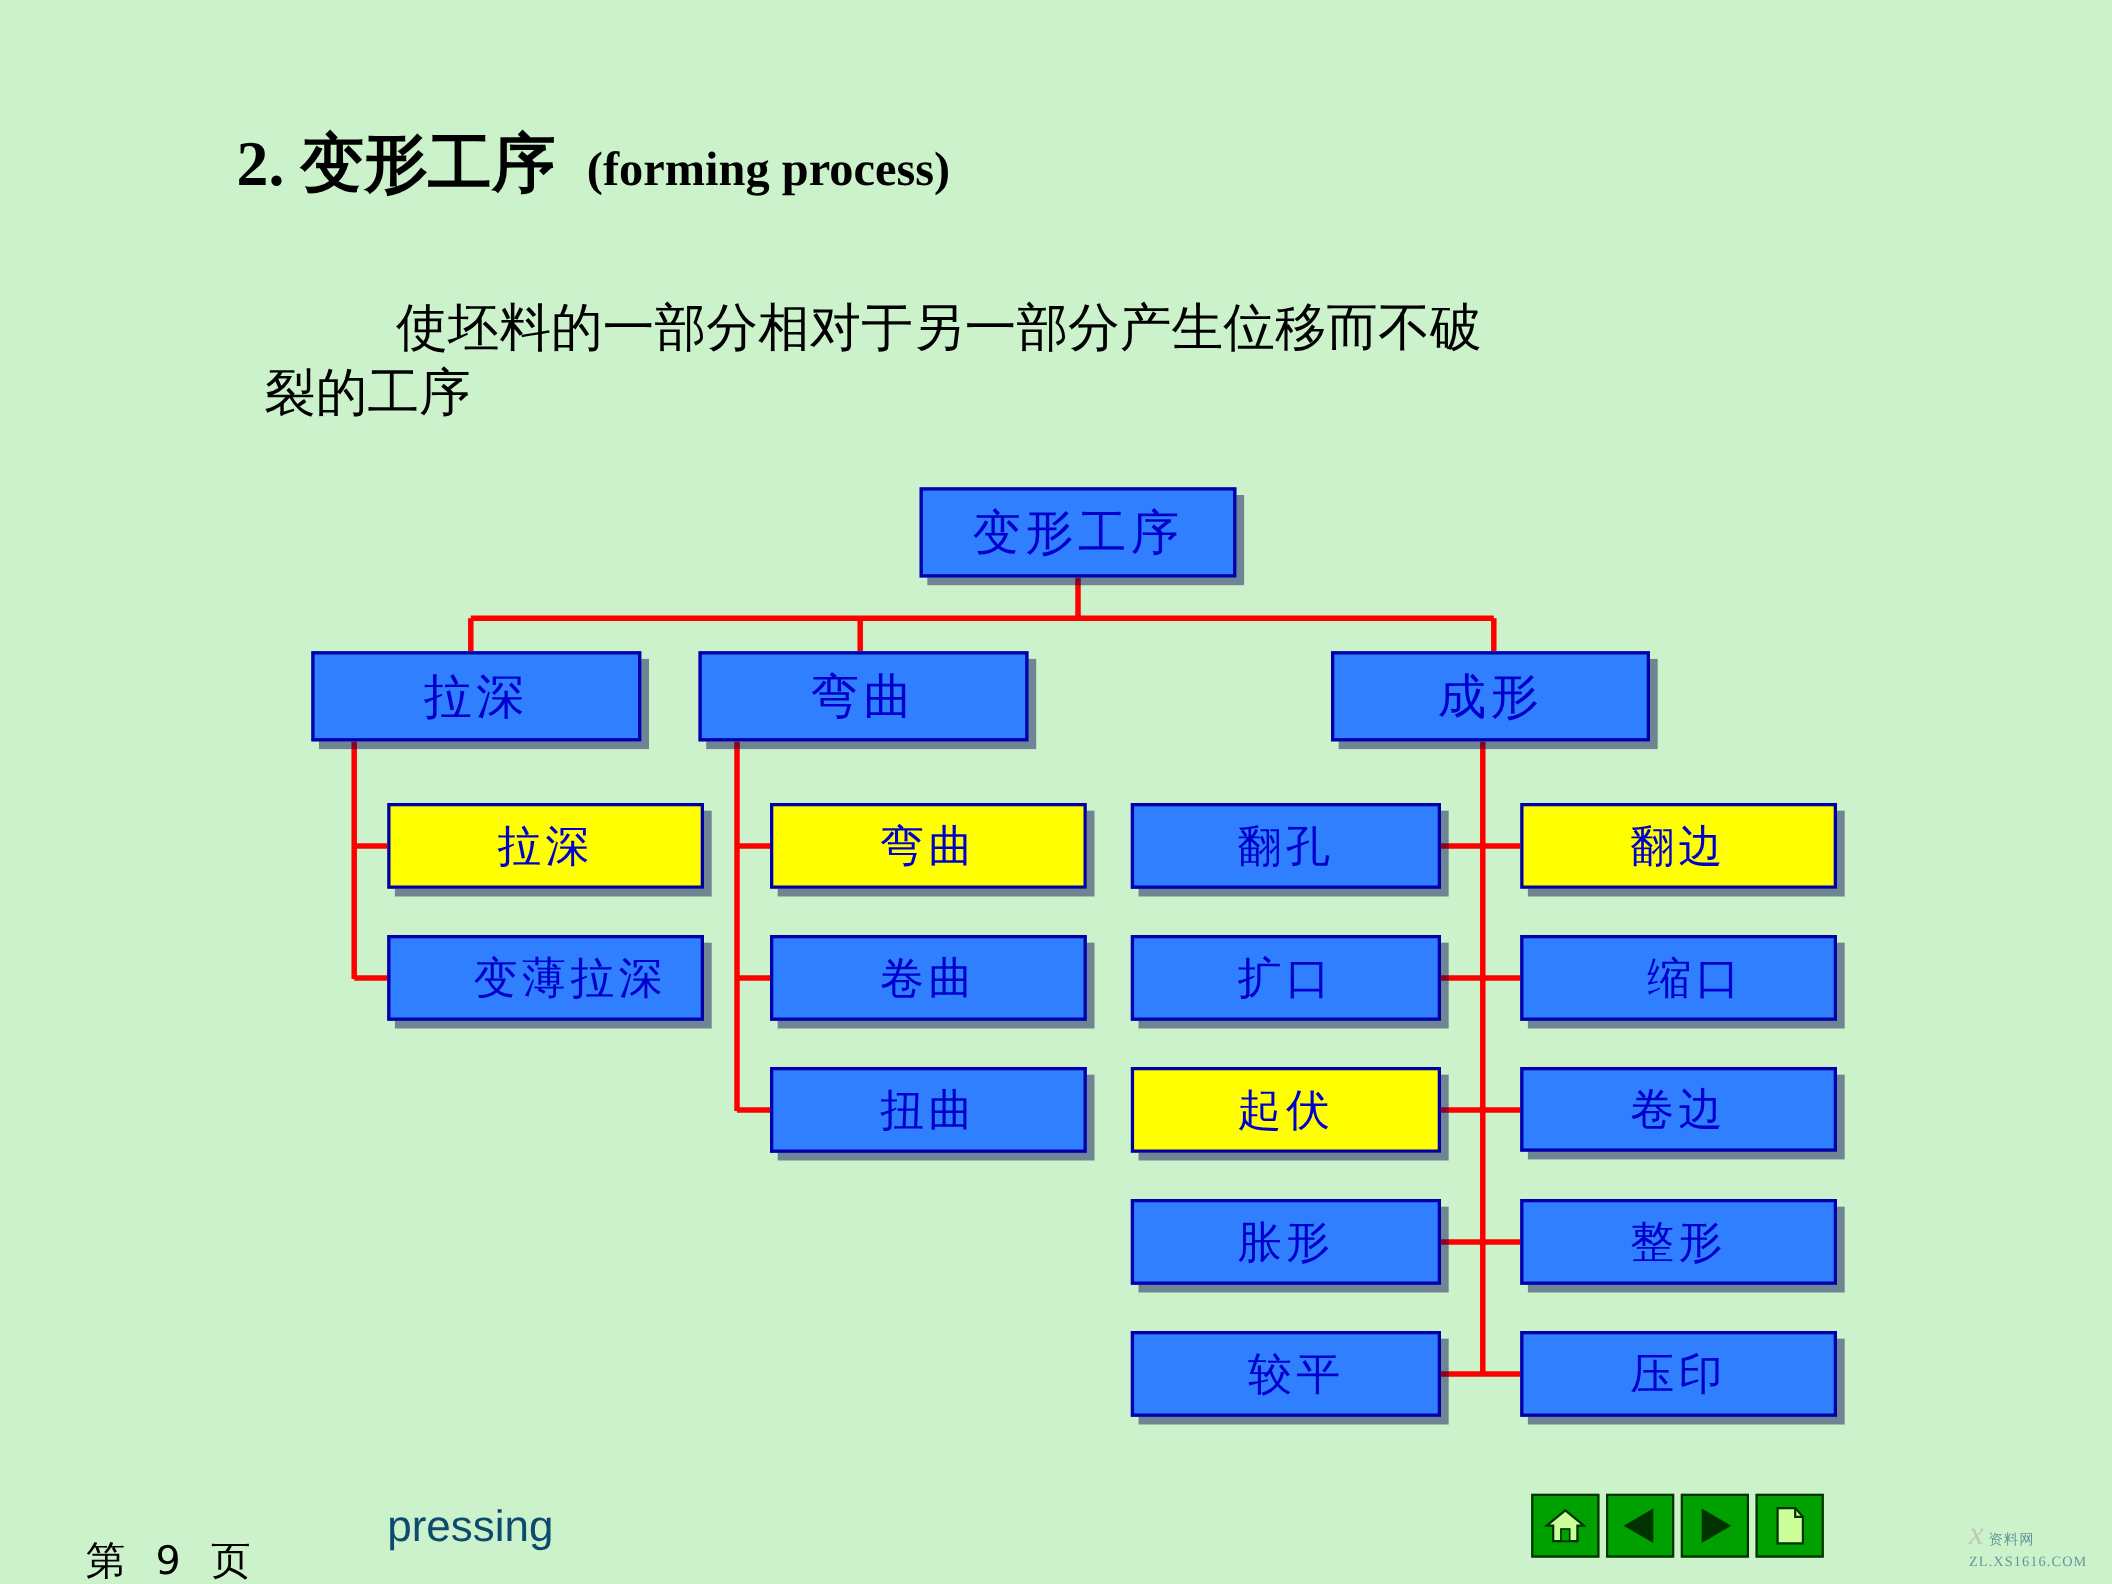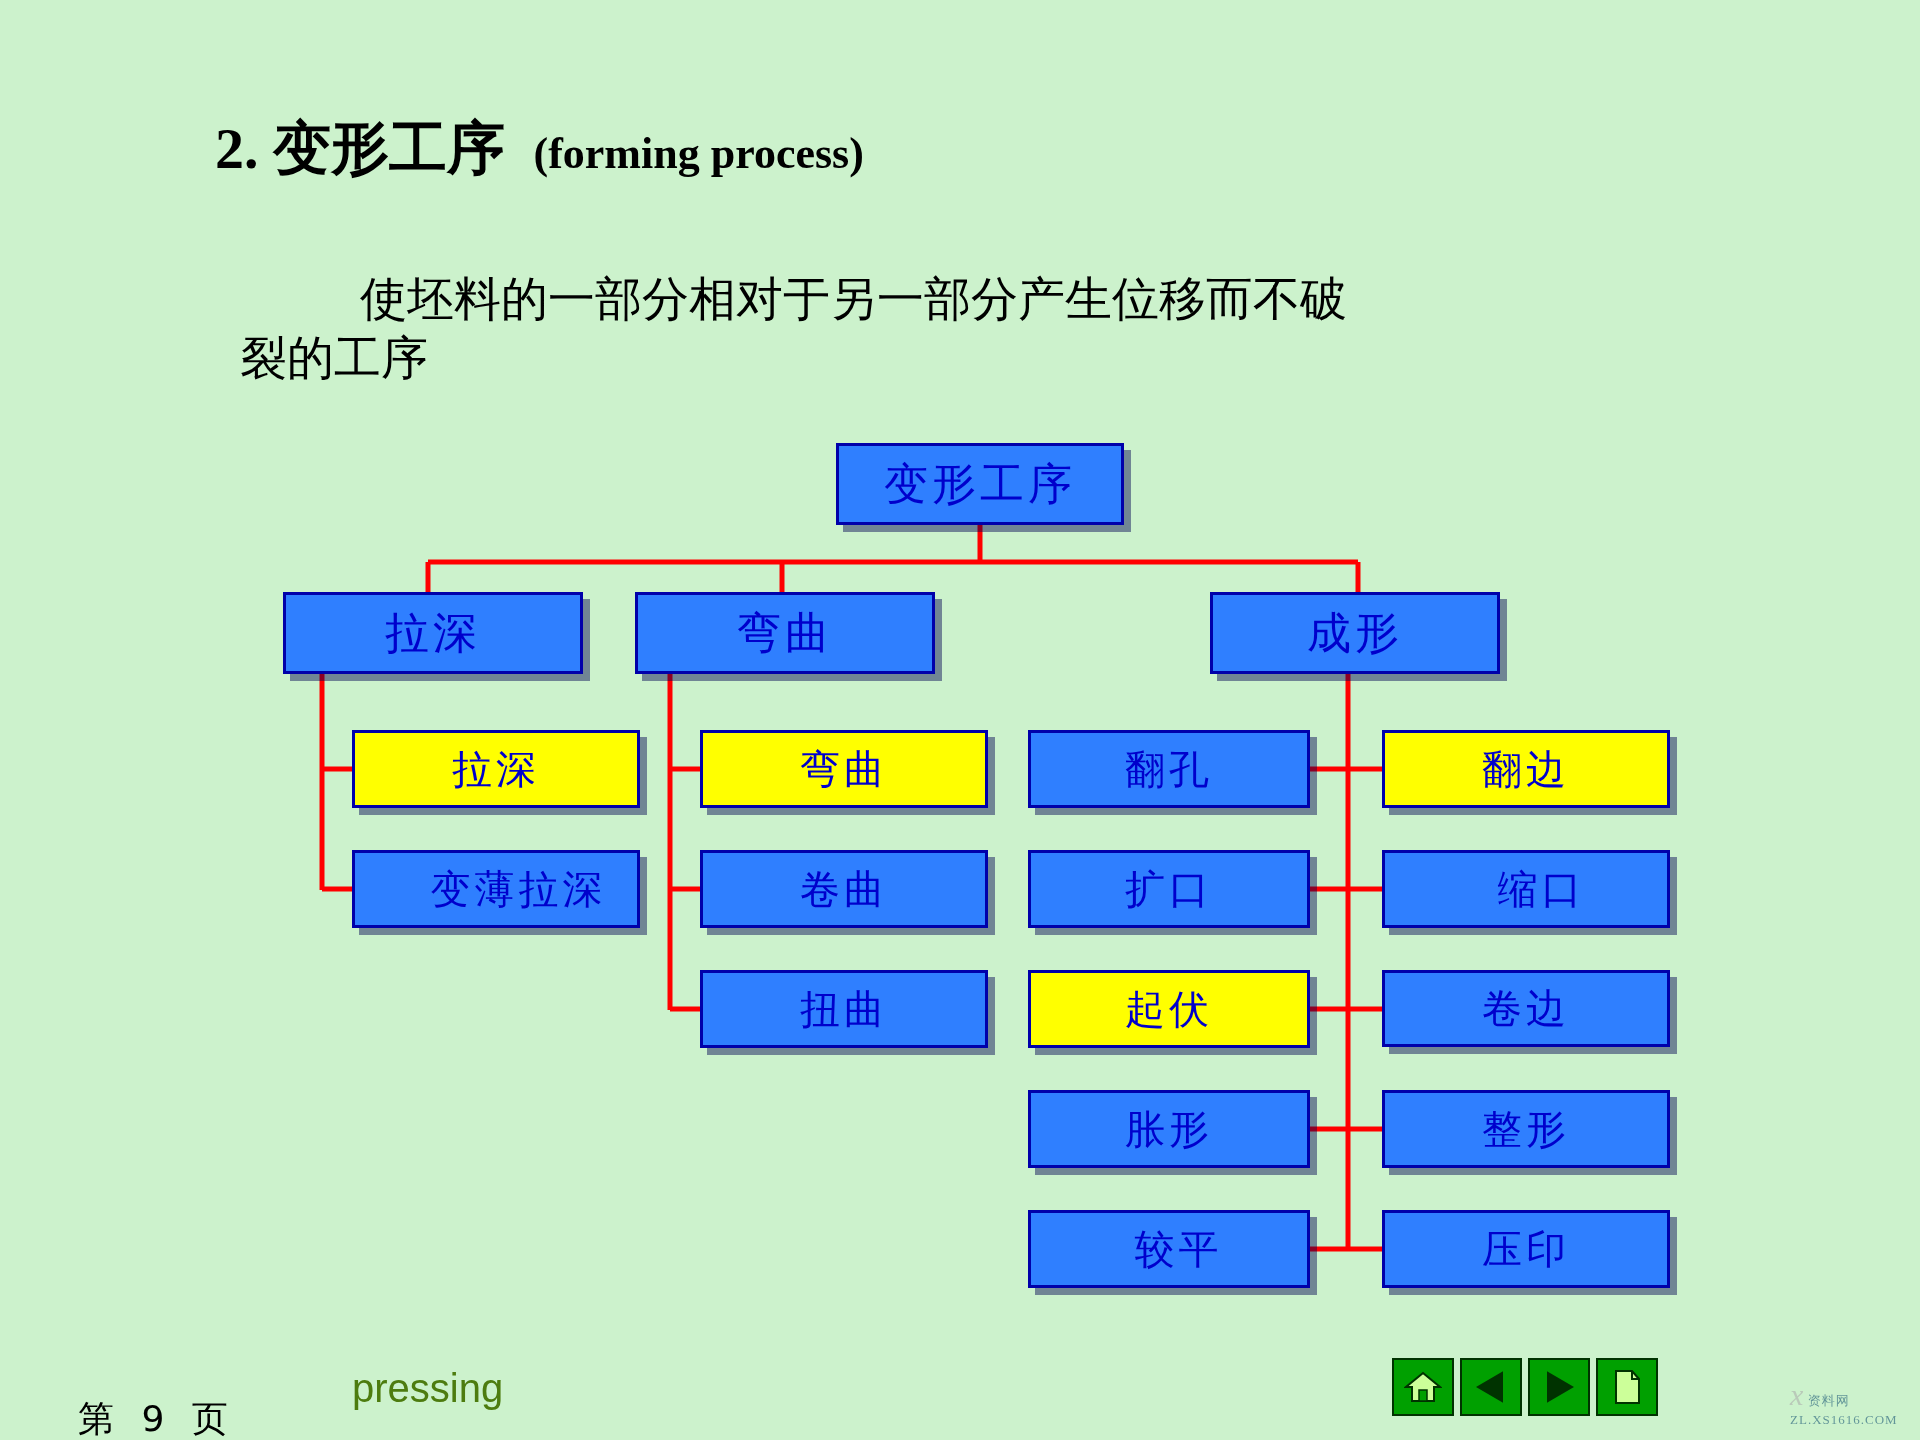--- a/index.html
+++ b/index.html
@@ -103,21 +103,21 @@
     white-space: nowrap;
     margin-top: 30px;
   }
   .footer-page span { margin-right: 16px; }
   .footer-label {
     position: absolute;
     left: 352px;
     top: 1366px;
     font-family: "Liberation Sans", sans-serif;
     font-size: 40px;
-    color: #4d7c0f;
+    color: #0c4a6e;
   }
   .navbar {
     position: absolute;
     left: 1392px;
     top: 1358px;
     display: flex;
     gap: 6px;
   }
   .navbtn {
     width: 62px;

